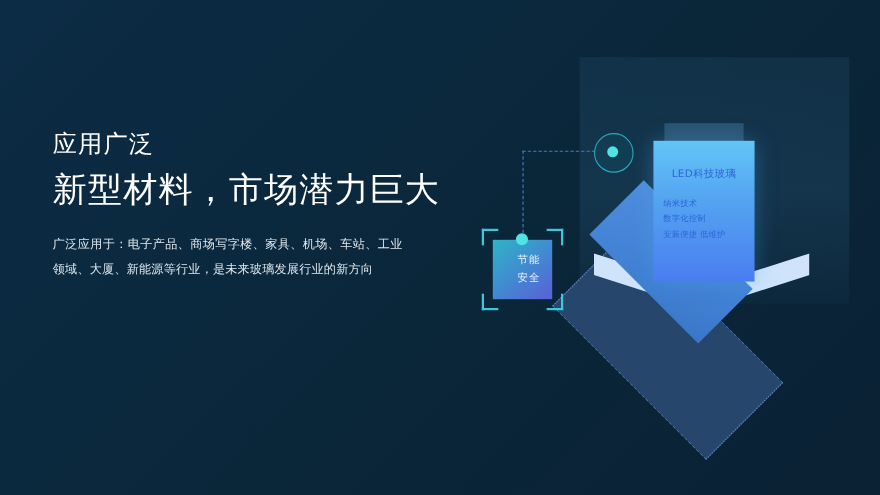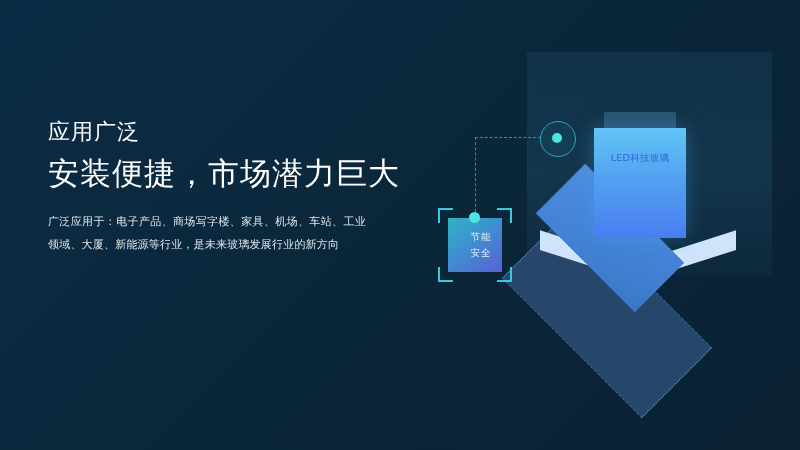--- a/index.html
+++ b/index.html
@@ -119,21 +119,21 @@
     top: 112px;
     width: 72px;
     height: 30px;
     background: #2a5472;
   }
   .panel {
     position: absolute;
     left: 174px;
     top: 128px;
     width: 92px;
-    height: 110px;
+    height: 128px;
     background: linear-gradient(180deg, #62c5f7 0%, #53a2f0 45%, #4a7df0 100%);
     box-shadow: 0 0 18px rgba(70,160,235,0.35);
   }
   .panel-title {
     position: absolute;
     top: 24px;
     left: 0;
     right: 0;
     text-align: center;
     font-size: 9.5px;
@@ -243,37 +243,42 @@
   .br.bl { left: 2px;  bottom: 2px; border-right: none; border-top: none; }
   .br.br2{ right: 2px; bottom: 2px; border-left: none;  border-top: none; }
 </style>
 </head>
 <body>
 
 <div id="slide">
 
   <div class="text-block">
     <div class="title-line1">应用广泛</div>
-    <div class="title-line2">安装便捷，市场潜力巨大</div>
+    <div class="title-line2">新型材料，市场潜力巨大</div>
     <div class="body-text">广泛应用于：电子产品、商场写字楼、家具、机场、车站、工业领域、大厦、新能源等行业，是未来玻璃发展行业的新方向</div>
   </div>
 
   <div class="illus">
 
     <div class="light-column"></div>
 
     <div class="platform">
       <div class="plat-outer"></div>
       <div class="plat-side"></div>
       <div class="plat-top"></div>
     </div>
 
     <div class="panel-shadow"></div>
     <div class="panel">
       <div class="panel-title">LED科技玻璃</div>
+      <div class="panel-list">
+        <div>纳米技术</div>
+        <div>数字化控制</div>
+        <div>安装便捷 低维护</div>
+      </div>
     </div>
 
     <div class="conn-h"></div>
     <div class="conn-v"></div>
 
     <div class="node">
       <div class="node-dot"></div>
     </div>
 
     <div class="badge-wrap">

